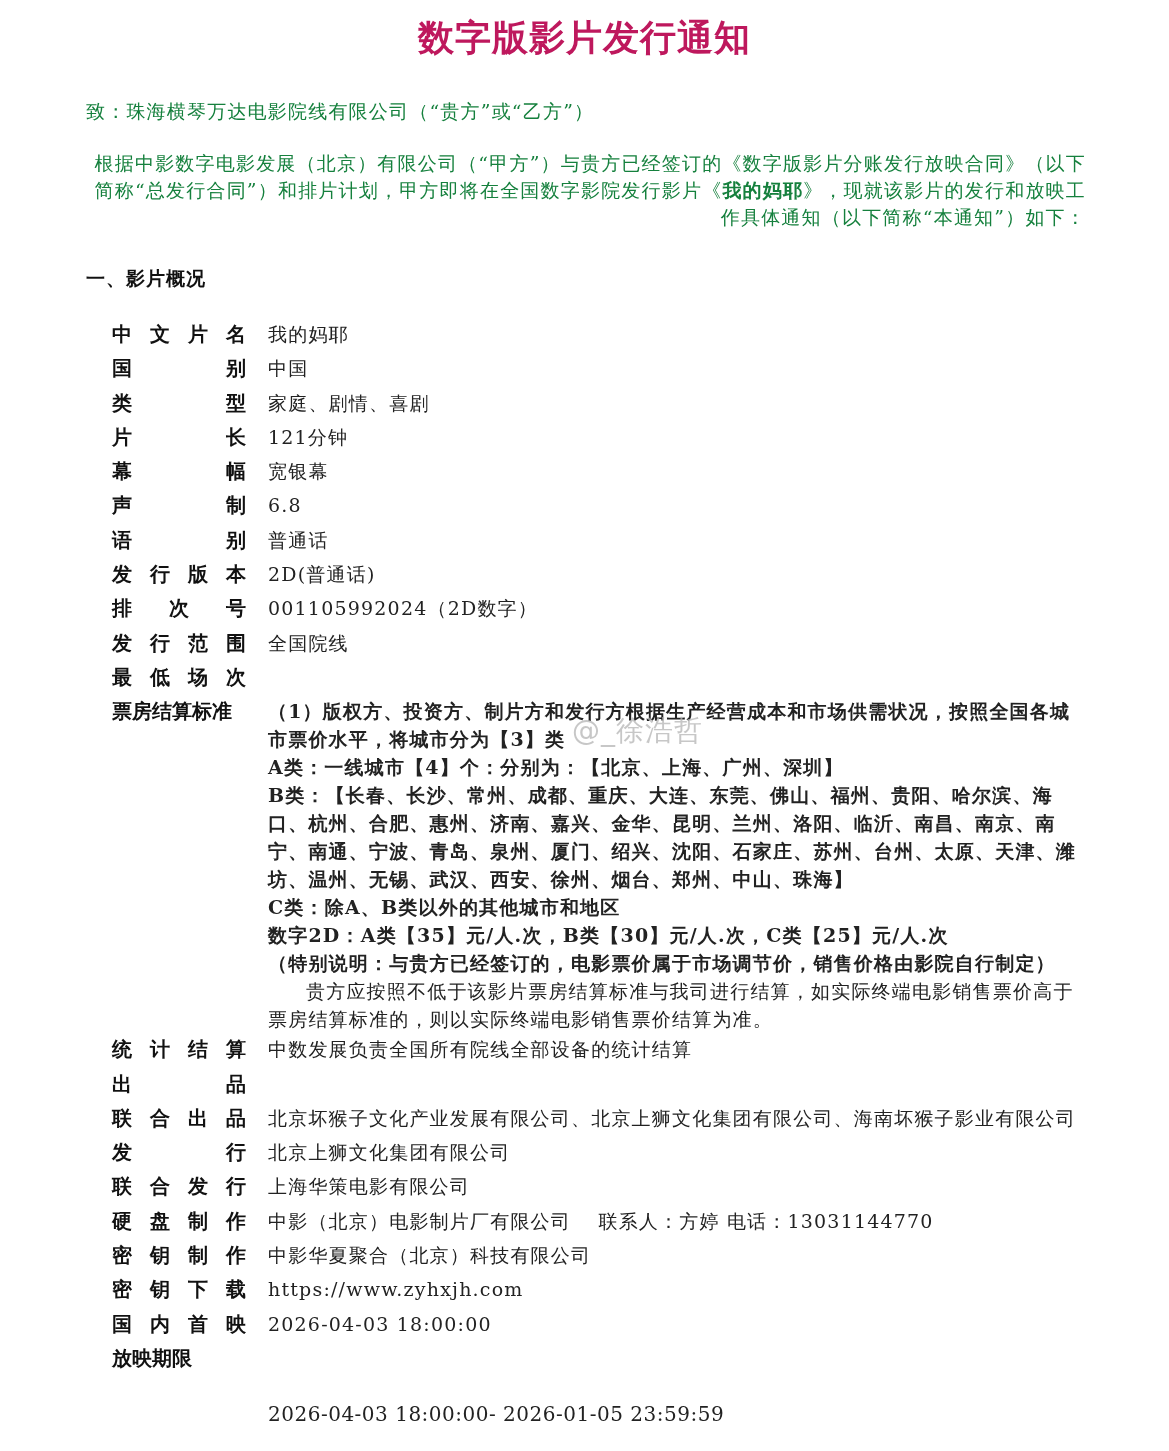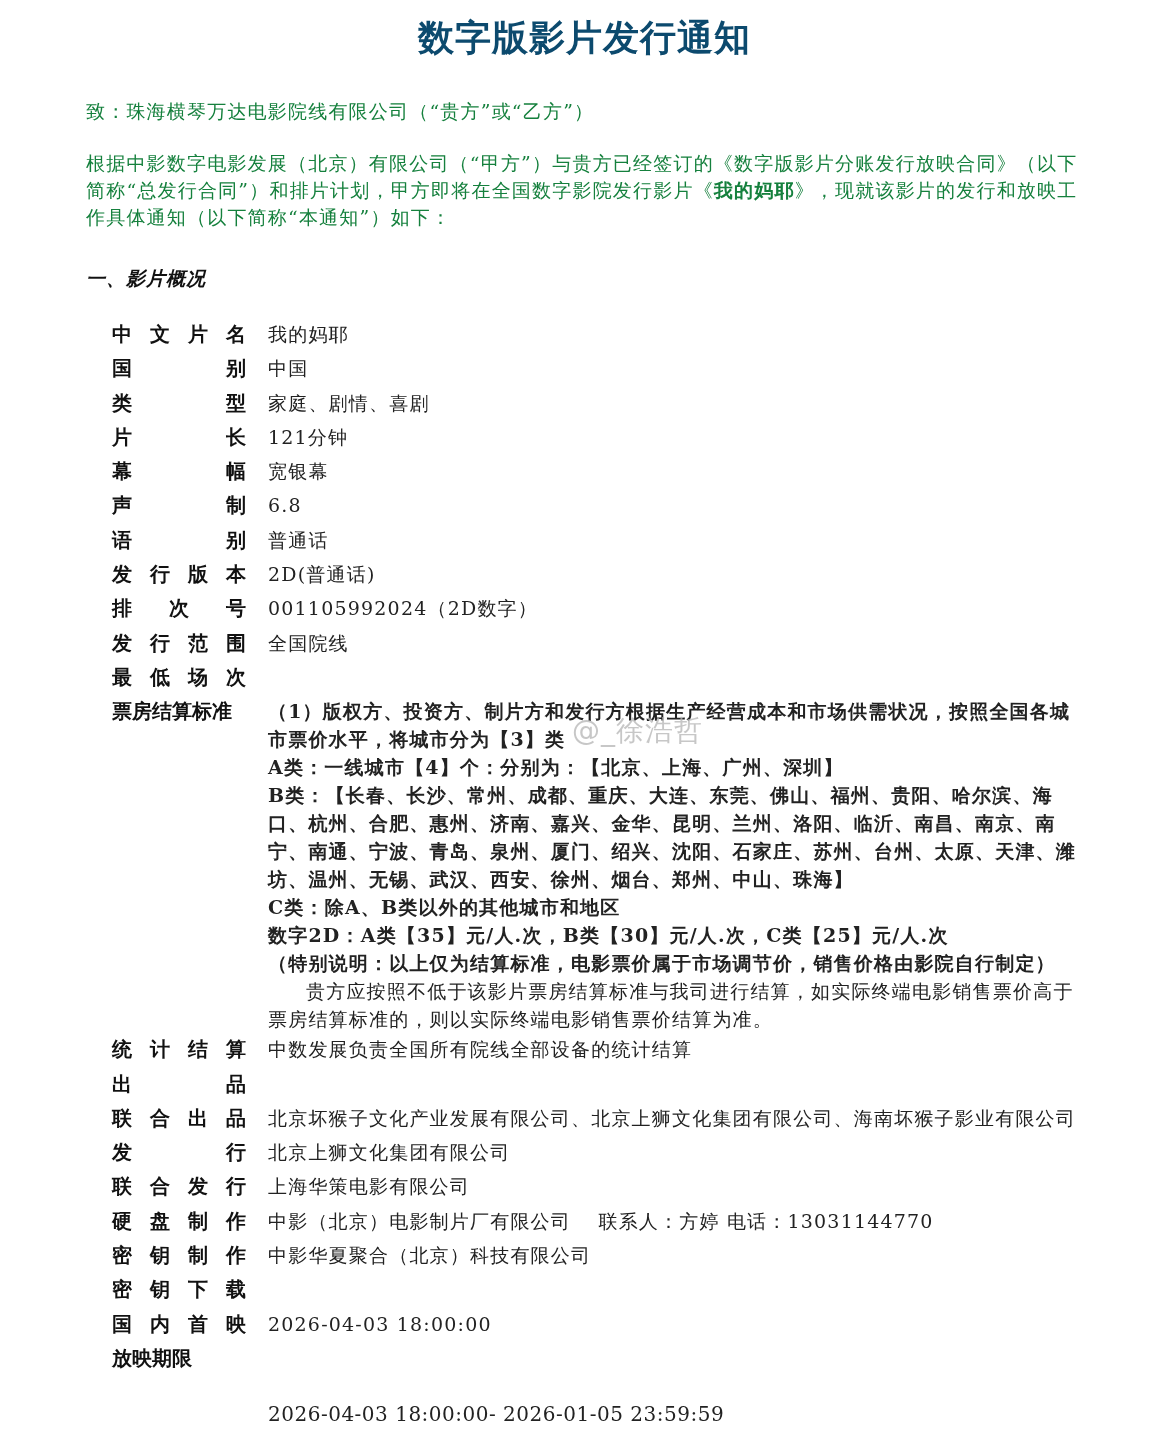--- a/index.html
+++ b/index.html
@@ -18,44 +18,43 @@
     .page-title {
       position: absolute;
       top: 14px;
       left: 0;
       width: 1169px;
       text-align: center;
       font-family: "DejaVu Sans", "Liberation Sans", sans-serif;
       font-weight: bold;
       font-size: 36px;
       letter-spacing: 1px;
-      color: #0c4a6e;
+      color: #be185d;
     }
     .para {
       position: absolute;
       left: 86px;
       width: 1000px;
       font-size: 19px;
       line-height: 27px;
       letter-spacing: 1.2px;
       color: #15803d;
     }
     .addressee { top: 98px; }
-    .intro { top: 150px; }
+    .intro { top: 150px; text-align: right; }
     .intro b { font-family: "DejaVu Sans", sans-serif; font-weight: bold; }
     .section-heading {
       position: absolute;
       top: 266px;
       left: 86px;
       font-family: "DejaVu Sans", "Liberation Sans", sans-serif;
       font-weight: bold;
       font-size: 19px;
       letter-spacing: 1px;
       color: #111;
-      font-style: italic;
     }
     .info-table {
       position: absolute;
       top: 318px;
       left: 112px;
       width: 975px;
     }
     .row {
       display: flex;
       align-items: flex-start;
@@ -214,21 +213,21 @@
   </div>
 
   <div class="row">
     <div class="label left">票房结算标准</div>
     <div class="value multi">
       <span class="line">（1）版权方、投资方、制片方和发行方根据生产经营成本和市场供需状况，按照全国各城市票价水平，将城市分为【3】类</span>
       <span class="line">A类：一线城市【4】个：分别为：【北京、上海、广州、深圳】</span>
       <span class="line">B类：【长春、长沙、常州、成都、重庆、大连、东莞、佛山、福州、贵阳、哈尔滨、海口、杭州、合肥、惠州、济南、嘉兴、金华、昆明、兰州、洛阳、临沂、南昌、南京、南宁、南通、宁波、青岛、泉州、厦门、绍兴、沈阳、石家庄、苏州、台州、太原、天津、潍坊、温州、无锡、武汉、西安、徐州、烟台、郑州、中山、珠海】</span>
       <span class="line">C类：除A、B类以外的其他城市和地区</span>
       <span class="line">数字2D：A类【35】元/人.次，B类【30】元/人.次，C类【25】元/人.次</span>
-      <span class="line">（特别说明：以上仅为结算标准，电影票价属于市场调节价，销售价格由影院自行制定）</span>
+      <span class="line">（特别说明：与贵方已经签订的，电影票价属于市场调节价，销售价格由影院自行制定）</span>
       <span class="indent">贵方应按照不低于该影片票房结算标准与我司进行结算，如实际终端电影销售票价高于票房结算标准的，则以实际终端电影销售票价结算为准。</span>
     </div>
   </div>
 
   <div class="row">
     <div class="label">
       <span class="ch">统</span>
       <span class="ch">计</span>
       <span class="ch">结</span>
       <span class="ch">算</span>
@@ -291,20 +290,21 @@
     <div class="value">中影华夏聚合（北京）科技有限公司</div>
   </div>
 
   <div class="row">
     <div class="label">
       <span class="ch">密</span>
       <span class="ch">钥</span>
       <span class="ch">下</span>
       <span class="ch">载</span>
     </div>
+    <div class="value">https://www.zyhxjh.com</div>
   </div>
 
   <div class="row">
     <div class="label">
       <span class="ch">国</span>
       <span class="ch">内</span>
       <span class="ch">首</span>
       <span class="ch">映</span>
     </div>
     <div class="value">2026-04-03 18:00:00</div>

